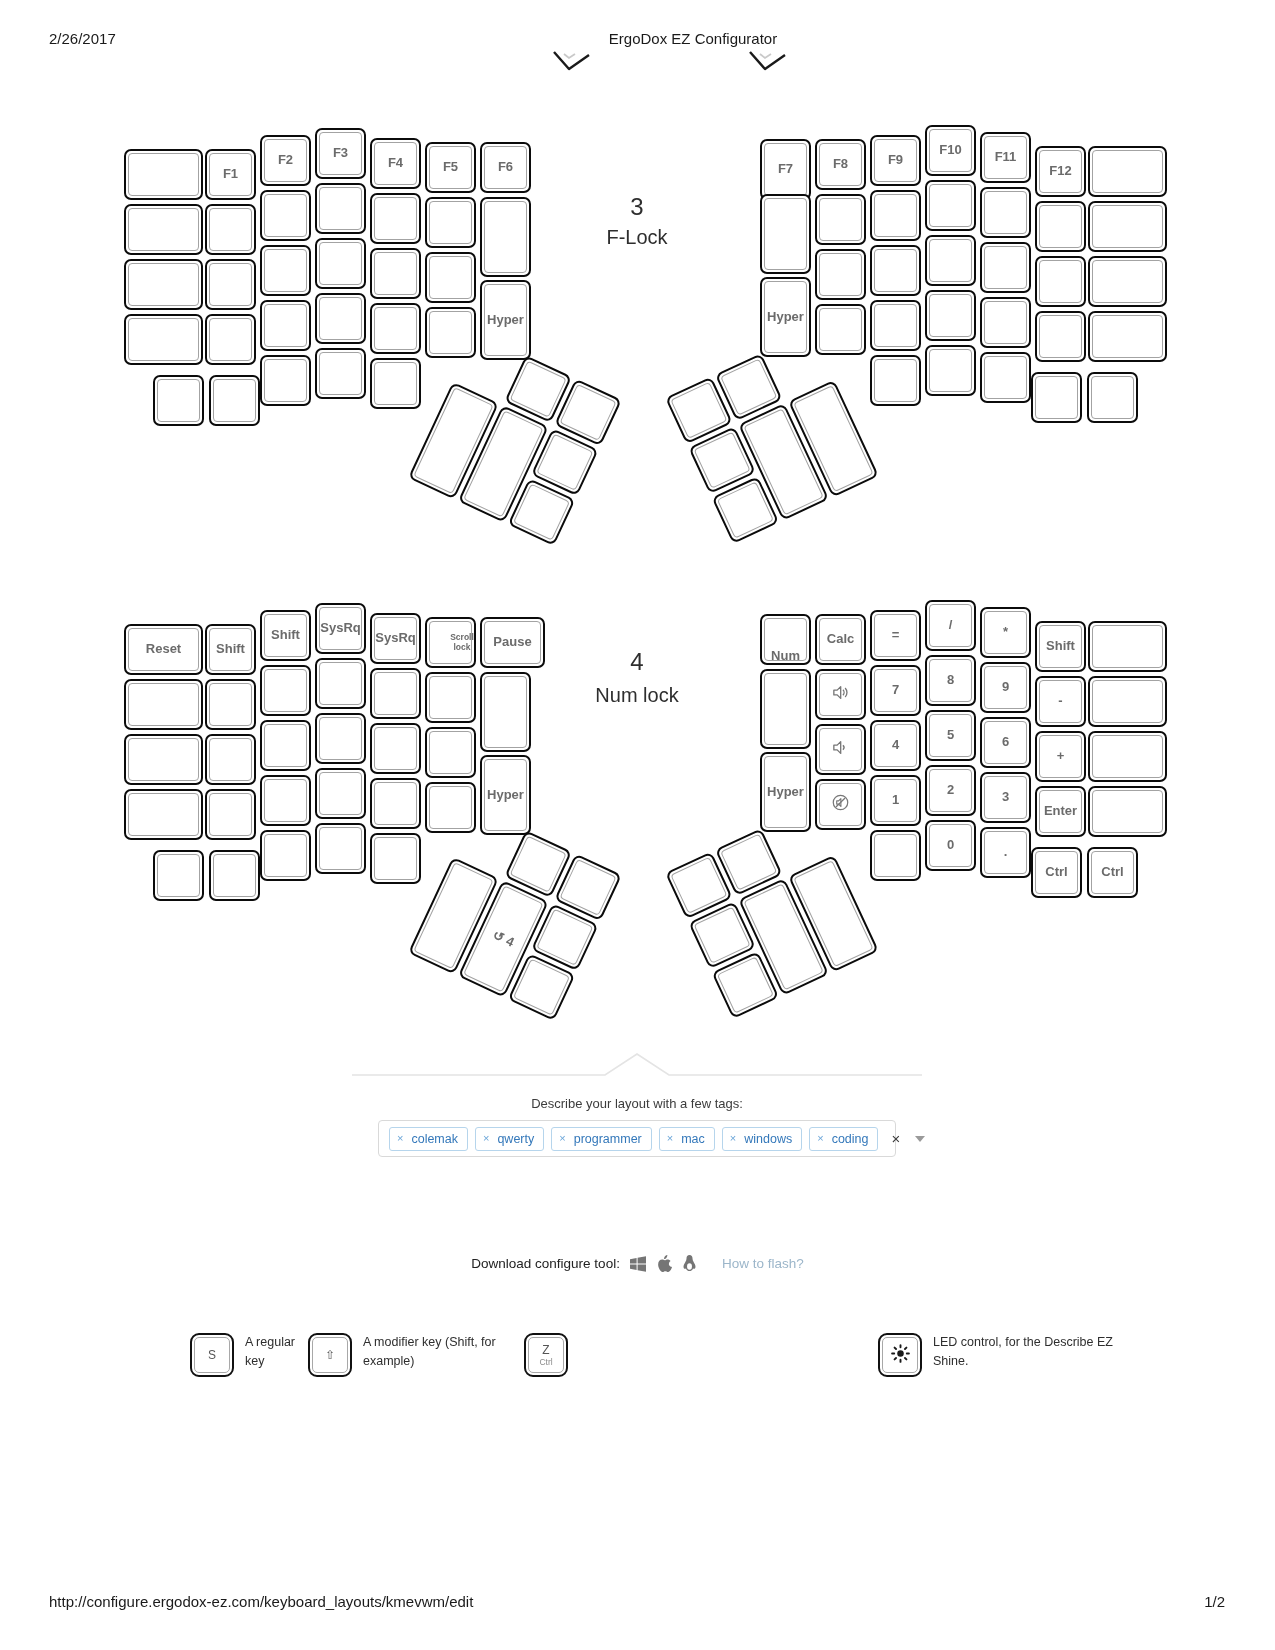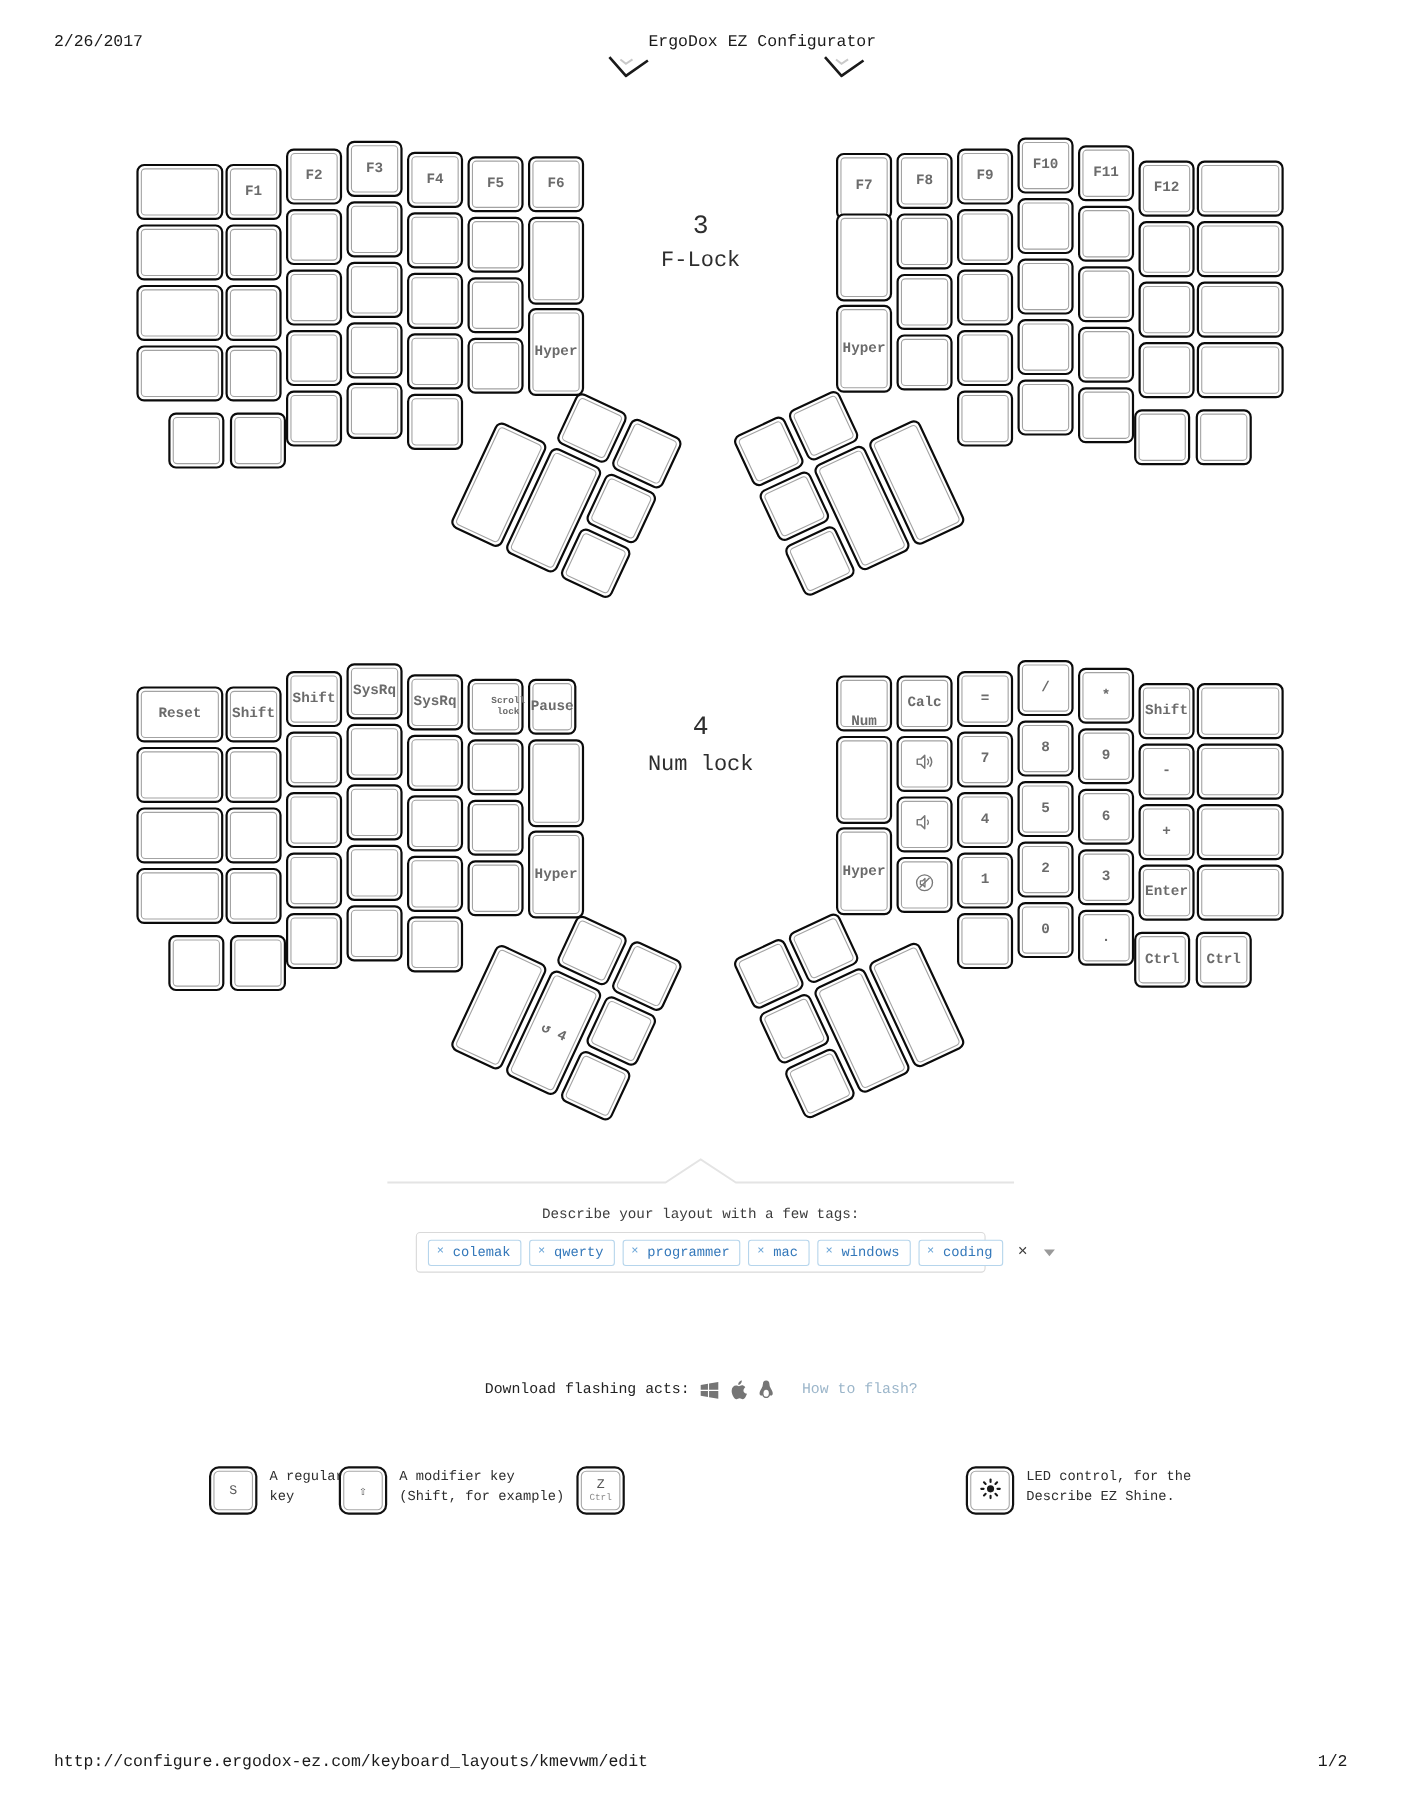--- a/index.html
+++ b/index.html
@@ -1,17 +1,17 @@
 <!DOCTYPE html>
 <html><head>
 <meta charset="utf-8">
 <style>
   html,body{margin:0;padding:0;background:#fff;}
   .page{position:relative;width:1275px;height:1650px;background:#fff;overflow:hidden;
-        font-family:Liberation Mono, monospace;color:#000;}
+        font-family:Liberation Sans, sans-serif;color:#000;}
   .abs{position:absolute;}
   .hdr-txt{font-size:15px;color:#1a1a1a;}
   
   .kb{position:absolute;width:407px;height:300px;}
   .kb.thumb{width:161px;height:161px;}
   .rot-l{transform:rotate(25deg);transform-origin:0 0;}
   .rot-r{transform:rotate(-25deg);transform-origin:0 0;}
   .key{position:absolute;background:#fff;border:2px solid #0b0b0b;border-radius:7px;
        box-sizing:border-box;display:flex;align-items:center;justify-content:center;}
   .key::before{content:"";position:absolute;inset:2px;border:1px solid #a3a3a3;border-radius:4px;}
@@ -385,21 +385,21 @@
       </div>
       <div class="key" style="left: 301px; top: 69px; width: 51px; height: 51px;">
         <span class="klabel"></span>
       </div>
       <div class="key" style="left: 301px; top: 124px; width: 51px; height: 51px;">
         <span class="klabel"></span>
       </div>
       <div class="key" style="left: 301px; top: 179px; width: 51px; height: 51px;">
         <span class="klabel"></span>
       </div>
-      <div class="key" style="left: 356px; top: 14px; width: 44px; height: 51px;">
+      <div class="key" style="left: 356px; top: 14px; width: 65px; height: 51px;">
         <span class="klabel">Pause</span>
       </div>
       <div class="key" style="left: 356px; top: 69px; width: 51px; height: 80px;">
         <span class="klabel"></span>
       </div>
       <div class="key" style="left: 356px; top: 152px; width: 51px; height: 80px;">
         <span class="klabel">Hyper</span>
       </div>
       <div class="key" style="left: 29px; top: 247px; width: 51px; height: 51px;">
         <span class="klabel"></span>
@@ -588,21 +588,21 @@
           <span class="x">×</span>
           <span>coding</span>
         </span>
       </div>
     <span class="clear-x">×</span>
     <span class="caret"></span>
   </div>
 
 
   <div class="flash-row">
-    <span>Download flashing acts:</span>
+    <span>Download configure tool:</span>
     <span class="osicon">
       <svg viewBox="0 0 18 18" width="18" height="18" fill="#757575">
           <path d="M1,4.2 L7.6,3 V8.5 H1 Z M8.6,2.8 L17,1.3 V8.5 H8.6 Z M1,9.5 H7.6 V15 L1,13.8 Z M8.6,9.5 H17 V16.7 L8.6,15.2 Z"></path>
         </svg>
     </span>
     <span class="osicon">
       <svg viewBox="0 0 17 20" width="17" height="19" fill="#757575">
           <path d="M13.1,10.6c0-2.1,1.7-3.1,1.8-3.2c-1-1.4-2.5-1.6-3-1.7c-1.3-0.1-2.5,0.8-3.1,0.8C8.1,6.5,7.1,5.8,6,5.8C3.8,5.8,1.8,7.6,1.8,11c0,2,0.8,4.1,1.7,5.5c0.8,1.2,1.7,2.5,2.9,2.4c1.2,0,1.6-0.8,3-0.8c1.4,0,1.8,0.8,3,0.8c1.2,0,2-1.2,2.8-2.4c0.9-1.4,1.2-2.7,1.2-2.8C16.4,13.7,13.1,13.2,13.1,10.6z M10.6,3.9c0.6-0.8,1-1.8,0.9-2.9c-0.9,0-1.9,0.6-2.5,1.4C8.4,3.1,7.9,4.2,8.1,5.2C9.1,5.3,10,4.7,10.6,3.9z"></path>
         </svg>
     </span>

